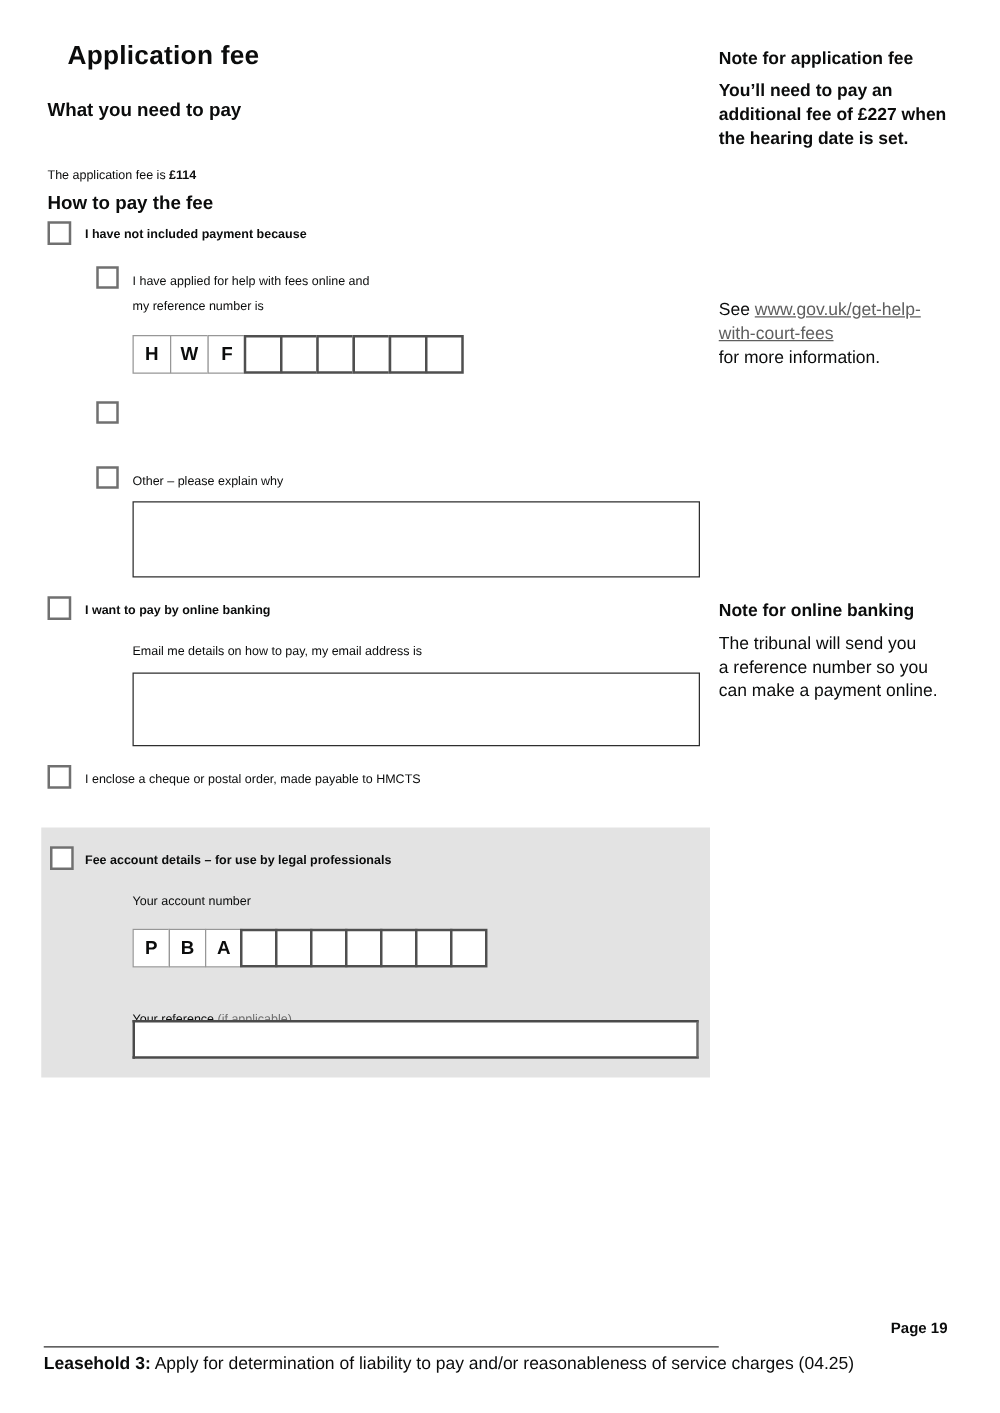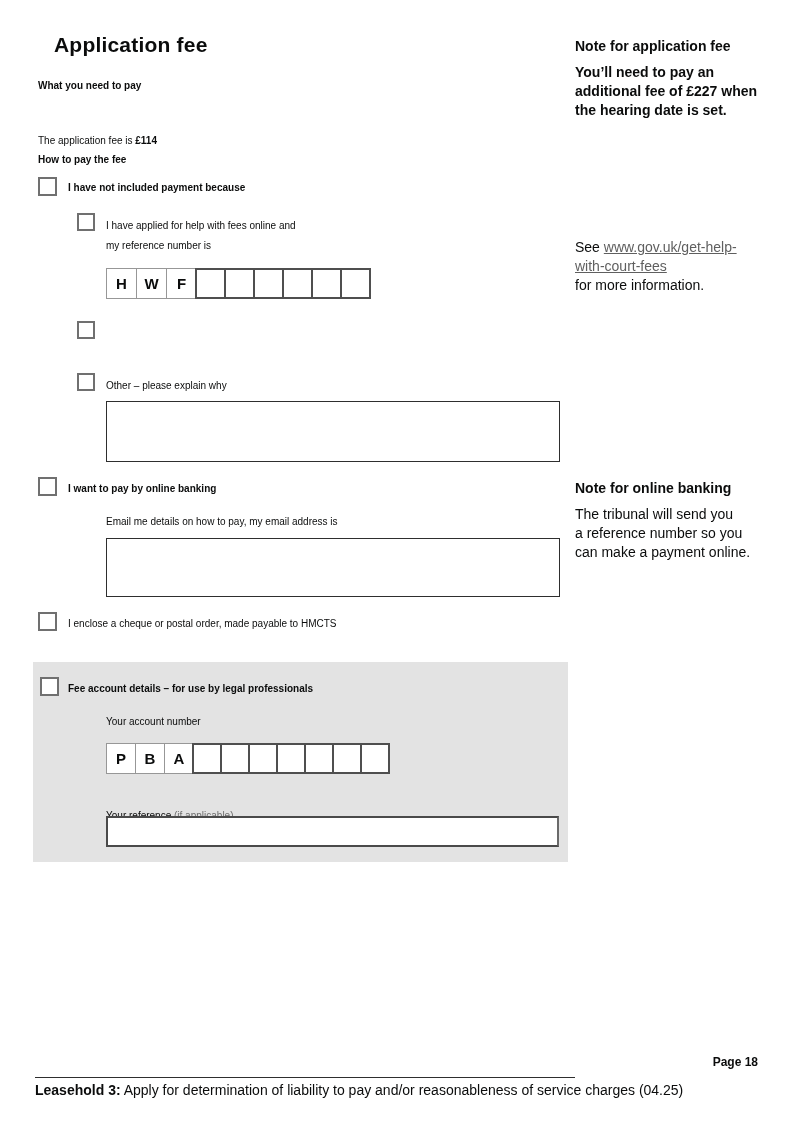--- a/index.html
+++ b/index.html
@@ -3,21 +3,21 @@
 <meta charset="utf-8">
 <style>
   html,body { margin:0; padding:0; background:#ffffff; }
   .page {
     position:relative; width:800px; height:1130px; overflow:hidden;
     background:#ffffff; color:#0b0c0c;
     font-family:"Liberation Sans", sans-serif;
   }
   .abs { position:absolute; }
   .page-title { font-size:21px; font-weight:bold; letter-spacing:0.2px; }
-  .h2 { font-size:10px; font-weight:bold; }
+  .h2 { font-size:15px; font-weight:bold; }
   .lbl { font-size:10px; line-height:20px; white-space:pre-line; }
   .bold { font-weight:bold; }
   .muted { color:#6e6e6e; }
 
   .checkbox {
     position:absolute; width:19px; height:19px; box-sizing:border-box;
     background:#ffffff; border:2px solid #707070; cursor:pointer;
   }
   .checkbox.small { width:18px; height:18px; }
 
@@ -132,19 +132,19 @@
 the hearing date is set.</div>
   <div class="note" style="top:219px;">
     <span>See </span><span class="sidebar-link">www.gov.uk/get-help-with-court-fees</span><span class="block">for more information.</span>
   </div>
 
   <div class="note note-heading" style="top:479px;">Note for online banking</div>
   <div class="note" style="top:505px;">The tribunal will send you
 a reference number so you
 can make a payment online.</div>
 
-  <div class="page-number">Page 18</div>
+  <div class="page-number">Page 19</div>
   <div class="footer-rule"></div>
   <div class="footer-text">
     <span class="bold">Leasehold 3:</span><span> Apply for determination of liability to pay and/or reasonableness of service charges (04.25)</span>
   </div>
 
 </div>
 
 </body></html>

